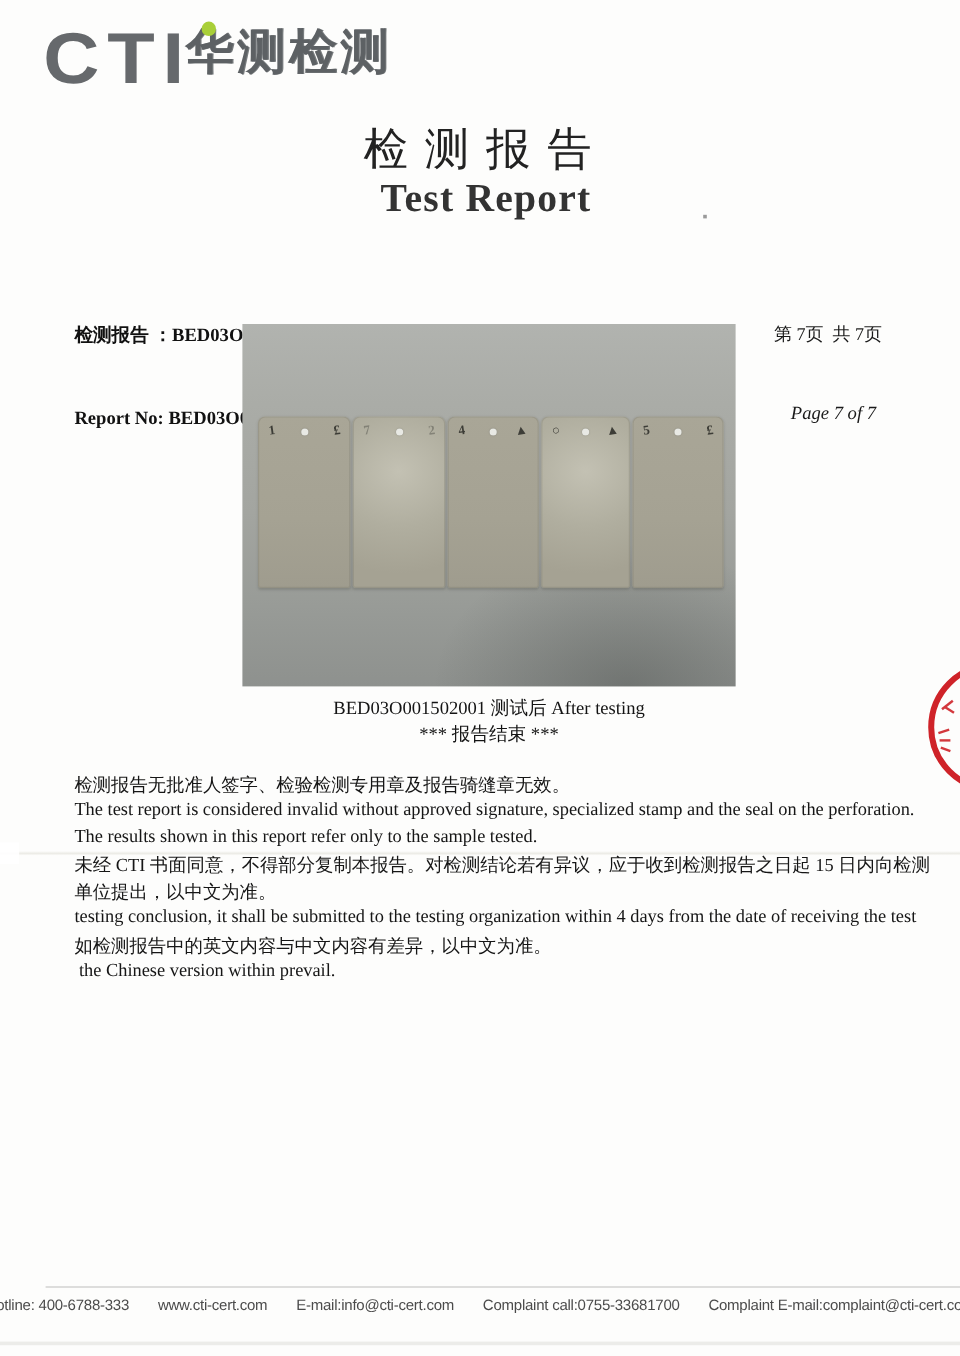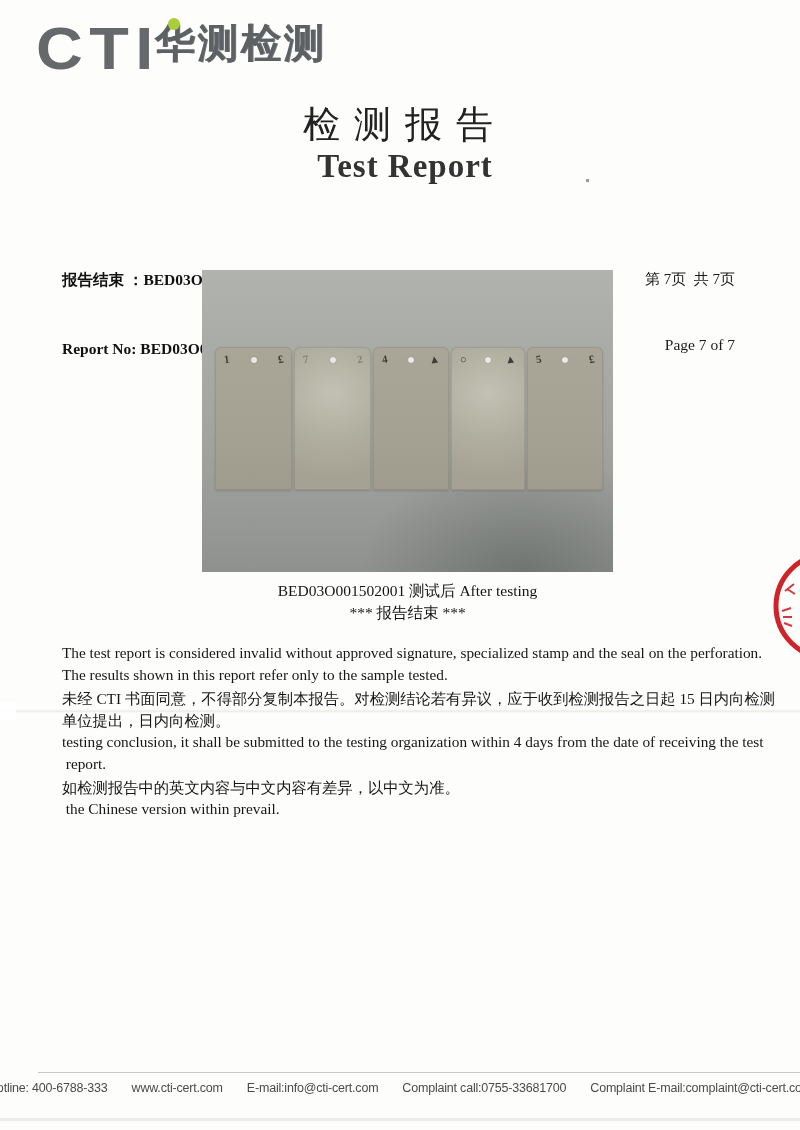--- a/index.html
+++ b/index.html
@@ -20,22 +20,22 @@
   
   .title-zh { position:absolute; left:0; top:100px; width:810px; text-align:center;
               font-size:37px; font-weight:500; letter-spacing:14px; color:#222; }
   .title-en { position:absolute; left:0; top:148px; width:810px; text-align:center;
               font-size:33px; font-weight:700; color:#333; letter-spacing:1px; }
 
   
   .meta-left { position:absolute; left:62px; top:222px; font-size:15.5px; font-weight:700;
                color:#111; line-height:23px; white-space:pre; }
   .meta-right { position:absolute; left:645px; top:224px; font-size:15px; color:#1a1a1a;
-                line-height:22px; white-space:pre;text-align:right; }
-  .meta-right .pg-en { padding-left:14px; font-size:15.5px; }
+                line-height:22px; white-space:pre; }
+  .meta-right .pg-en { padding-left:14px; font-size:15.5px;font-style:italic; }
 
   
   .photo { position:absolute; left:202px; top:270px; width:411px; height:302px;
            background:linear-gradient(180deg,#b1b3af 0%,#aaaca7 22%,#a3a5a0 52%,#989b97 78%,#8e918e 100%); }
   .photo-vignette { position:absolute; inset:0;
            background:radial-gradient(230px 170px at 78% 100%, rgba(45,50,48,0.30), rgba(45,50,48,0) 70%); }
   .panel-row { position:absolute; left:13px; top:77px; display:flex; gap:2px; }
   .panel { position:relative; height:143px; border-radius:6px 6px 2px 2px;
            background:linear-gradient(180deg,#a9a697 0%,#a5a293 60%,#9f9c8e 100%);
            box-shadow:inset 0 0 0 1px rgba(110,110,100,0.25), 0 1px 2px rgba(70,70,65,0.25); }
@@ -82,21 +82,21 @@
   <div class="logo">
     <span class="logo-cti" style="color: rgb(102, 105, 108);">CTI</span>
     <span class="logo-dot" style="background: rgb(169, 207, 56);"></span>
     <span class="logo-zh">华测检测</span>
   </div>
 
   <div class="title-zh">检测报告</div>
   <div class="title-en">Test Report</div>
 
   <div class="meta-left">
-    <div><span>报告结束 ：</span><span>BED03O001502001E</span></div>
+    <div><span>检测报告 ：</span><span>BED03O001502001E</span></div>
     <div><span>Report No: </span><span>BED03O001502001E</span></div>
   </div>
   <div class="meta-right">
     <div class="pg-zh">第 7页  共 7页</div>
     <div class="pg-en">Page 7 of 7</div>
   </div>
 
   <div class="photo">
     <div class="photo-vignette"></div>
     <div class="panel-row">
@@ -142,26 +142,26 @@
     <div>BED03O001502001 测试后 After testing</div>
     <div>***  报告结束  ***</div>
   </div>
 
   <div class="crease"></div>
   <div class="crease-nick"></div>
   <div class="dot-artifact"></div>
   <div class="bottom-band"></div>
 
   <div class="disclaimer">
+    <div class="line">检测报告无批准人签字、检验检测专用章及报告骑缝章无效。</div>
     <div class="line">The test report is considered invalid without approved signature, specialized stamp and the seal on the perforation.</div>
     <div class="line">The results shown in this report refer only to the sample tested.</div>
     <div class="line">未经 CTI 书面同意，不得部分复制本报告。对检测结论若有异议，应于收到检测报告之日起 15 日内向检测</div>
-    <div class="line">单位提出，日内向检测。</div>
+    <div class="line">单位提出，以中文为准。</div>
     <div class="line">testing conclusion, it shall be submitted to the testing organization within 4 days from the date of receiving the test</div>
-    <div class="line"> report.</div>
     <div class="line">如检测报告中的英文内容与中文内容有差异，以中文为准。</div>
     <div class="line"> the Chinese version within prevail.</div>
   </div>
 
   <div class="seal">
     <svg width="42" height="100" viewBox="0 0 42 100" xmlns="http://www.w3.org/2000/svg">
       <circle cx="70" cy="50" r="52" fill="none" stroke="#cf2329" stroke-width="5"></circle>
       <g stroke="#cf2329" stroke-width="2" fill="none" opacity="0.9">
         <path d="M36 28 l-9 7"></path>
         <path d="M29 33 l8 5"></path>

